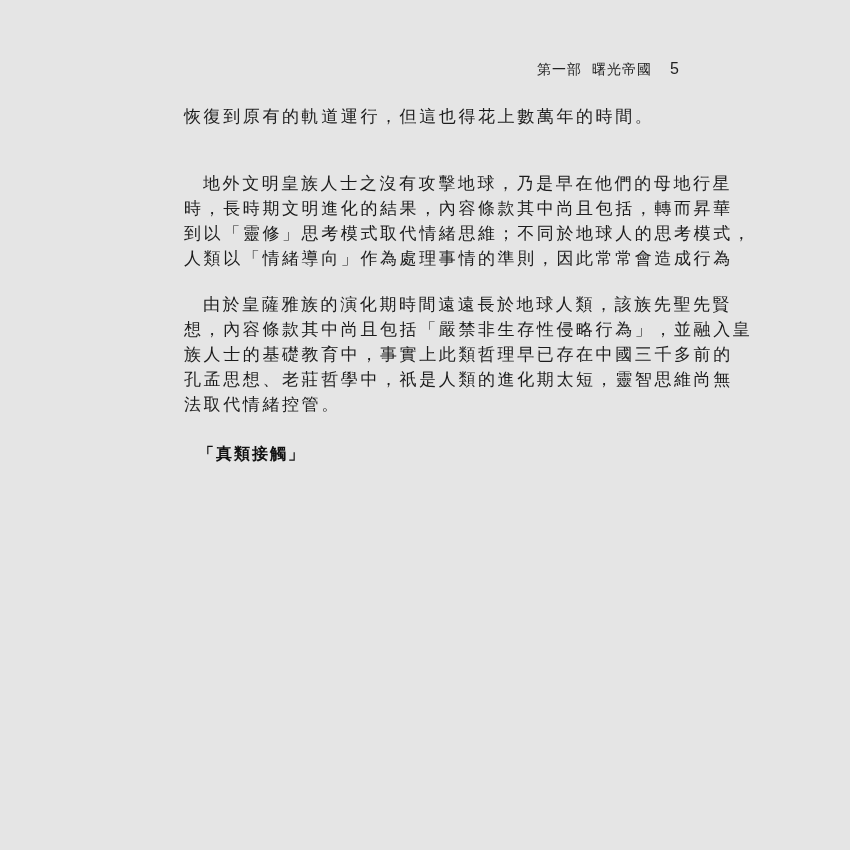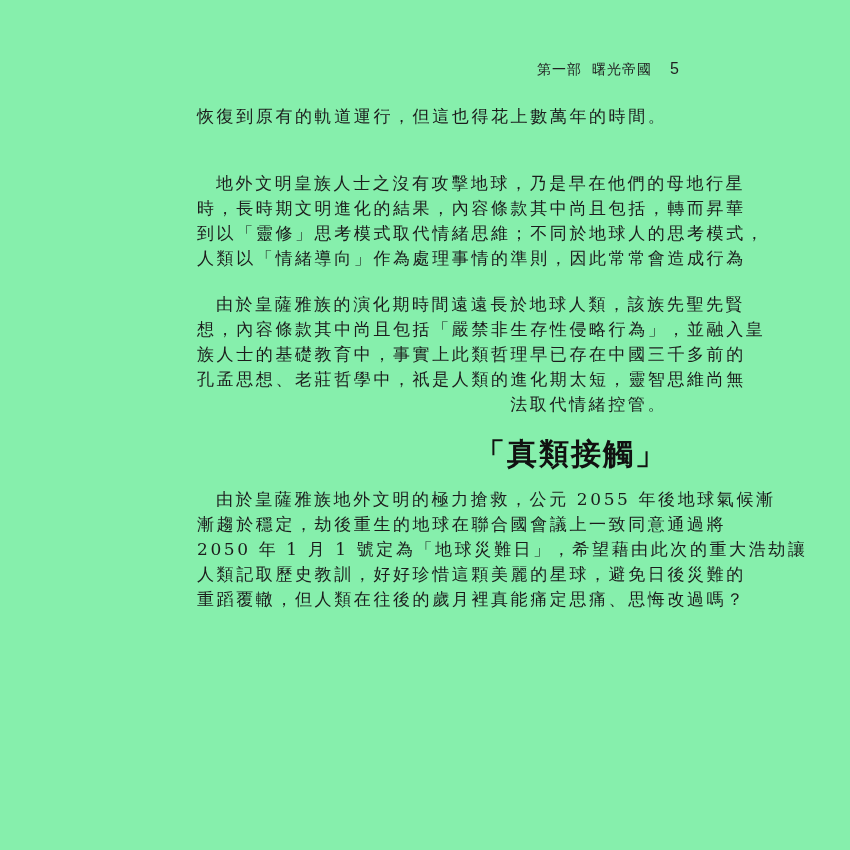--- a/index.html
+++ b/index.html
@@ -12,59 +12,58 @@
       height: 850px;
       position: relative;
       overflow: hidden;
       font-family: "DejaVu Serif", "Liberation Serif", serif;
       color: #1a1a1a;
     }
     .page {
       position: absolute;
       left: 0; top: 0;
       width: 850px; height: 850px;
-      background: #86efac;
+      background: #e5e5e5;
     }
     .running-header {
       position: absolute;
       top: 60px;
       right: 170px;
       font-size: 14px;
       letter-spacing: 1px;
       color: #222;
       display: flex;
       gap: 10px;
       align-items: baseline;
     }
     .running-header .page-number {
       font-family: "Liberation Sans", sans-serif;
       font-size: 16px;
       margin-left: 8px;
     }
     .body-text {
       position: absolute;
-      left: 197px;
+      left: 184px;
       top: 104px;
       width: 470px;
-      text-align: right;
     }
     .line {
       font-size: 17px;
       line-height: 25px;
       height: 25px;
       white-space: nowrap;
       letter-spacing: 2.6px;
       color: #1c1c1c;
     }
     .indent { padding-left: 19px; }
     .para-gap { height: 21px; }
     .section-heading {
       font-family: "DejaVu Sans", "Liberation Sans", sans-serif;
       font-weight: bold;
-      font-size: 30px;
+      font-size: 16px;
       line-height: 30px;
       height: 30px;
       letter-spacing: 2px;
       color: #111;
       margin-left: 14px;
       margin-top: 22px;
       margin-bottom: 18px;
     }
   </style>
 </head>
@@ -101,22 +100,15 @@
     <div>
       <div class="line indent">由於皇薩雅族的演化期時間遠遠長於地球人類，該族先聖先賢</div>
       <div class="line">想，內容條款其中尚且包括「嚴禁非生存性侵略行為」，並融入皇</div>
       <div class="line">族人士的基礎教育中，事實上此類哲理早已存在中國三千多前的</div>
       <div class="line">孔孟思想、老莊哲學中，祇是人類的進化期太短，靈智思維尚無</div>
       <div class="line">法取代情緒控管。</div>
     </div>
 
     <div class="section-heading">「真類接觸」</div>
 
-    <div>
-      <div class="line indent">由於皇薩雅族地外文明的極力搶救，公元 2055 年後地球氣候漸</div>
-      <div class="line">漸趨於穩定，劫後重生的地球在聯合國會議上一致同意通過將</div>
-      <div class="line">2050 年 1 月 1 號定為「地球災難日」，希望藉由此次的重大浩劫讓</div>
-      <div class="line">人類記取歷史教訓，好好珍惜這顆美麗的星球，避免日後災難的</div>
-      <div class="line">重蹈覆轍，但人類在往後的歲月裡真能痛定思痛、思悔改過嗎？</div>
-    </div>
 
   </div>
 </div>
 
 </body></html>

